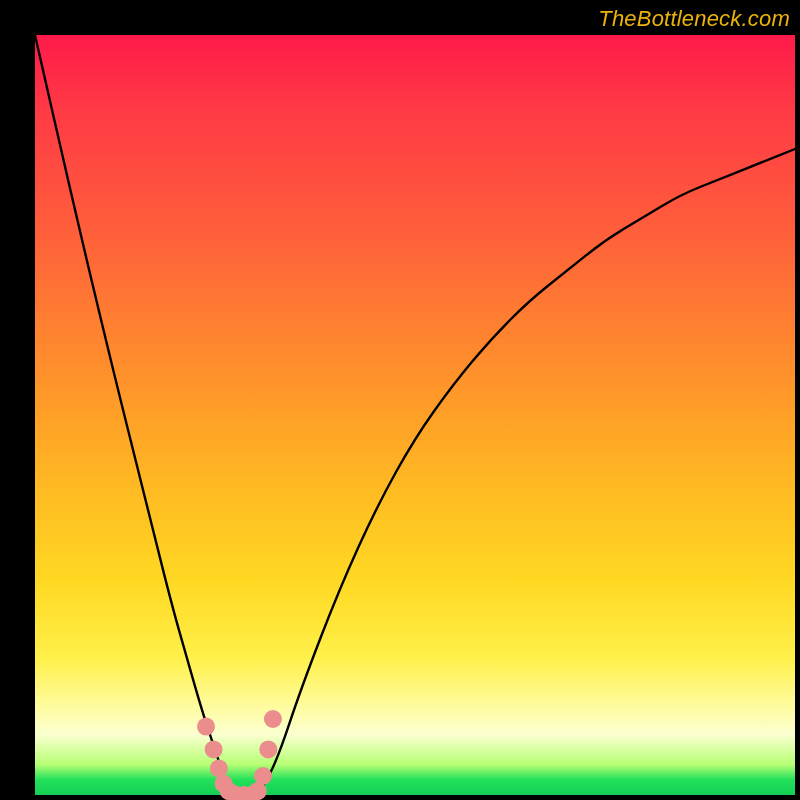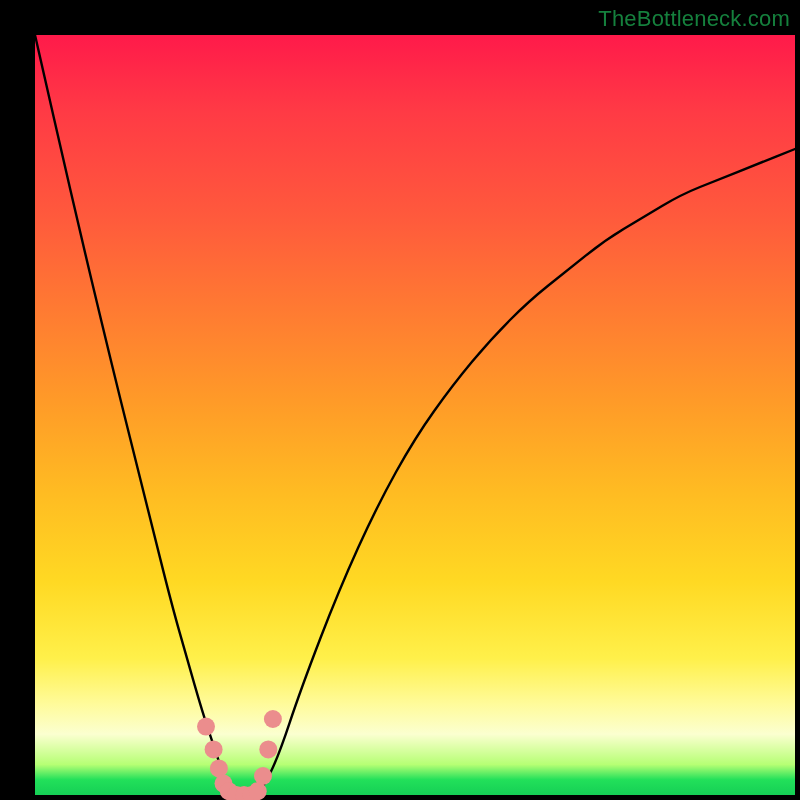--- a/index.html
+++ b/index.html
@@ -40,25 +40,26 @@
       #fbffd0 92%,
       #b6ff74 96%,
       #22e05a 98%,
       #15cf55 100%
     );
   }
   .watermark {
     position: absolute;
     top: 6px;
     right: 10px;
-    color: #15803d;
+    color: #eab308;
     font-size: 22px;
     letter-spacing: 0.2px;
     font-weight: 400;
     z-index: 5;
+    font-style: italic;
   }
   svg.curve {
     position: absolute;
     left: 0;
     top: 0;
     width: 760px;
     height: 760px;
     overflow: visible;
   }
 </style>

